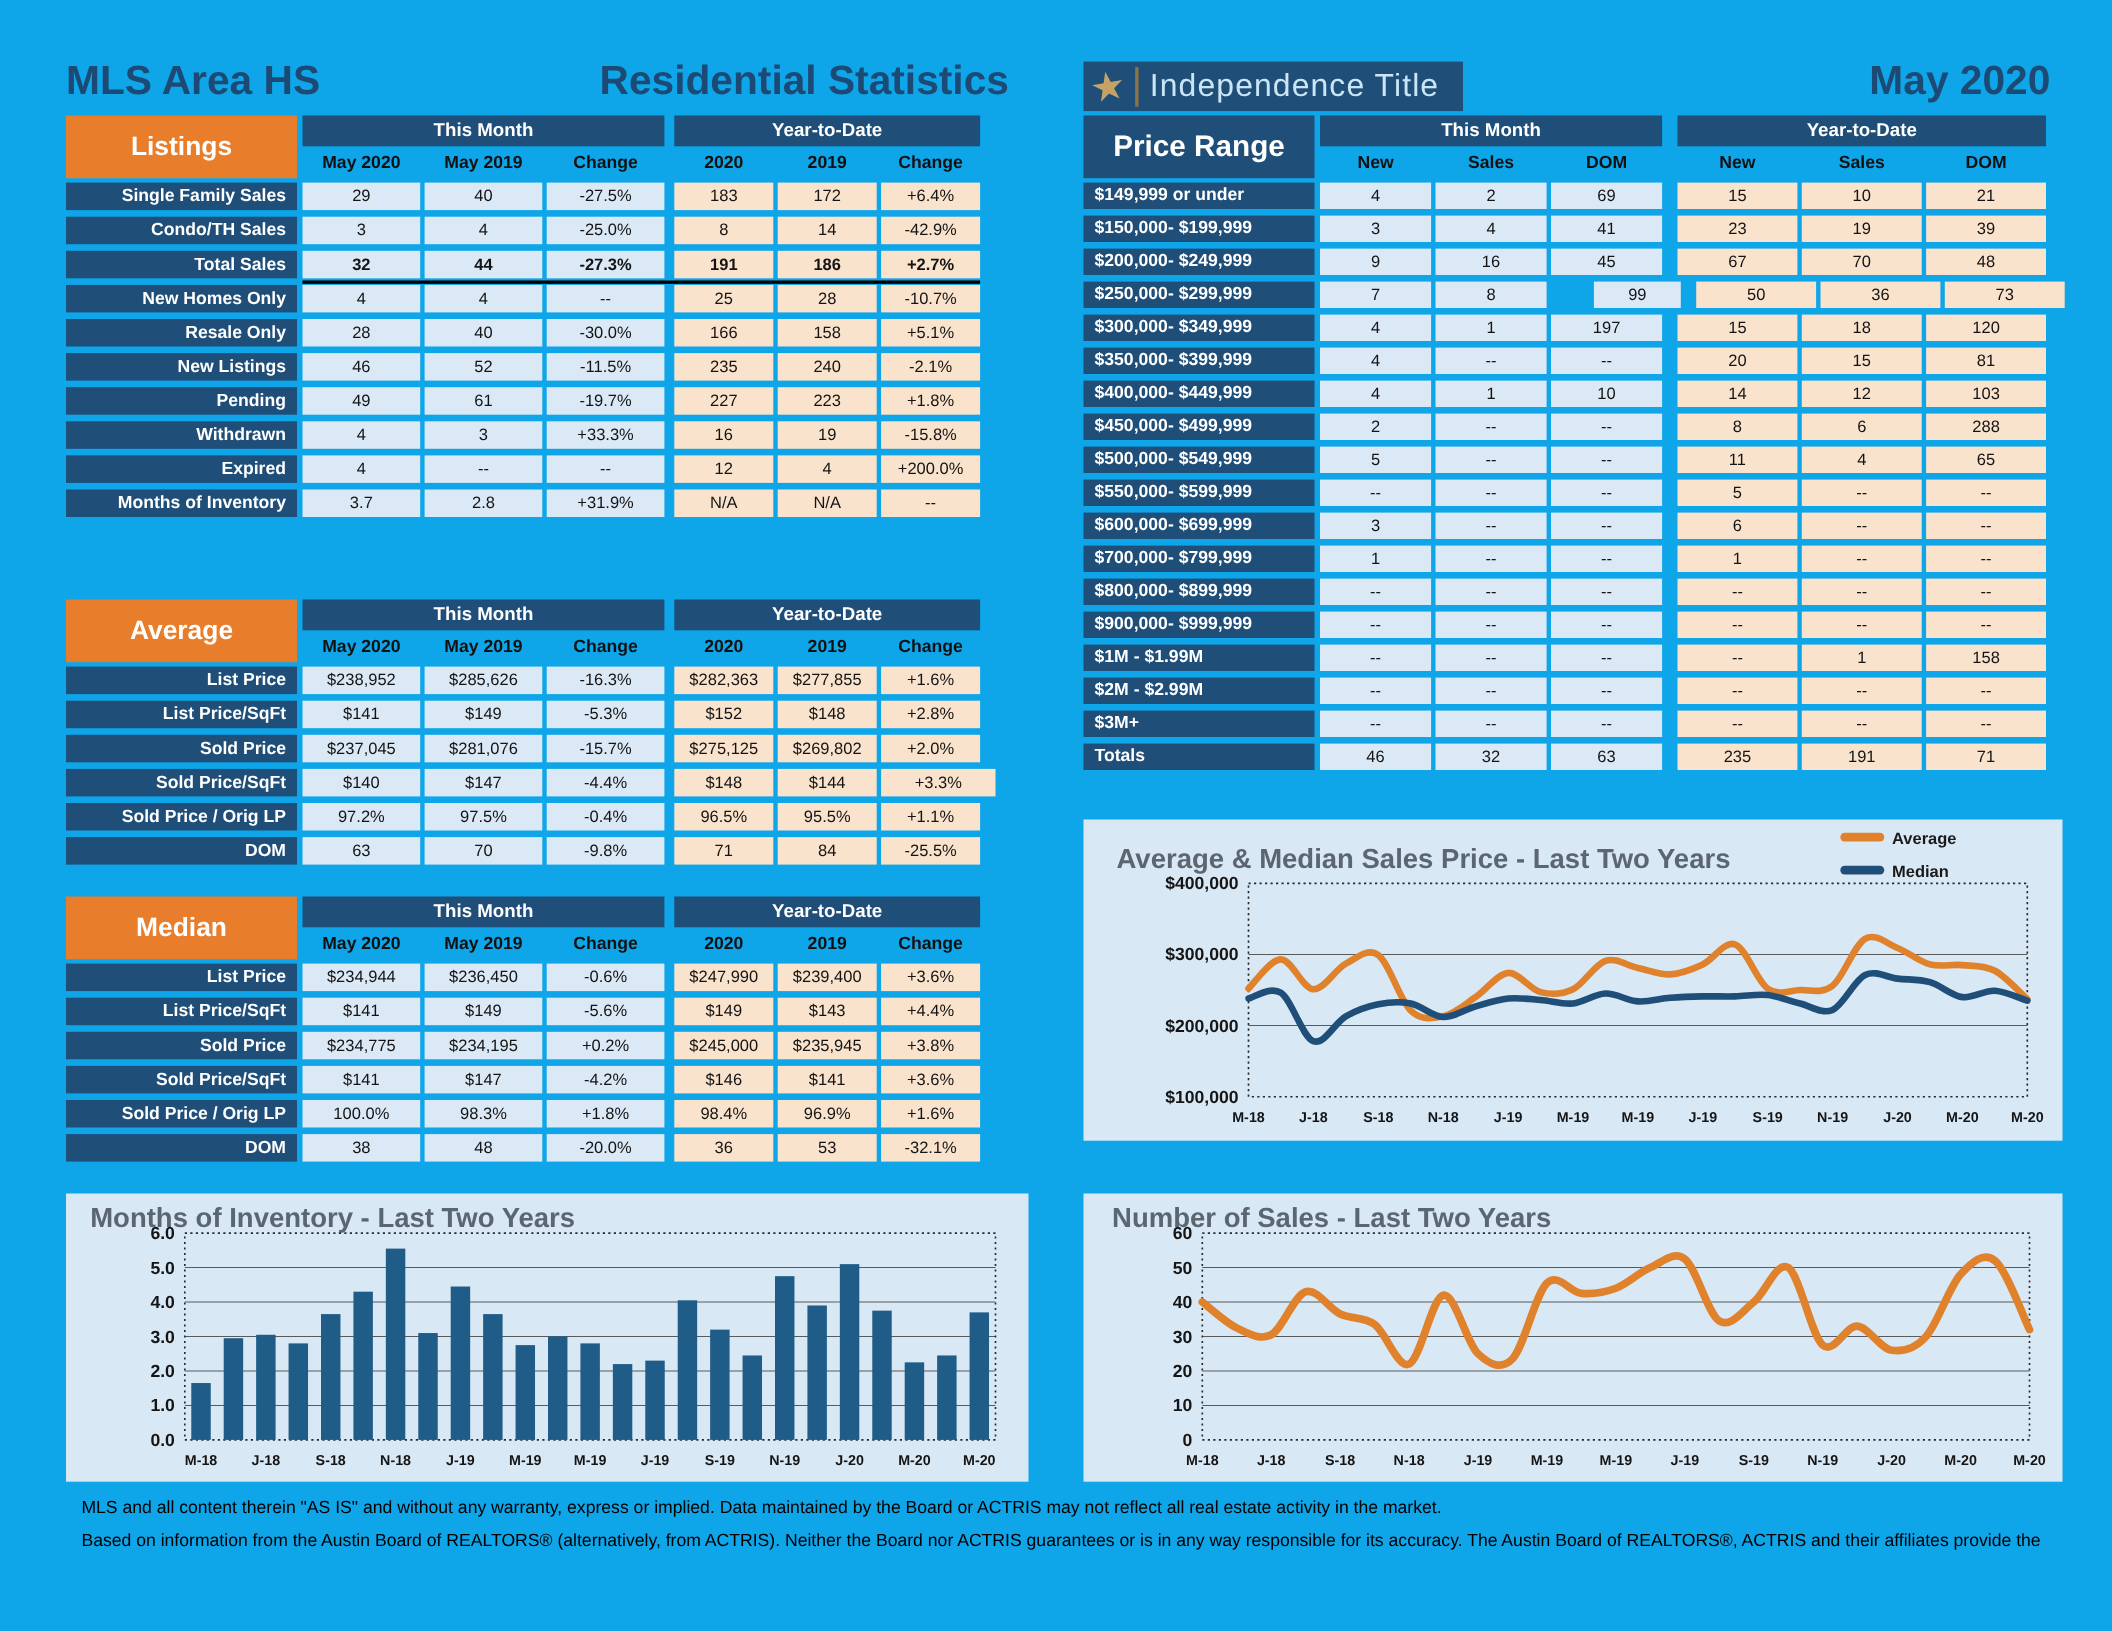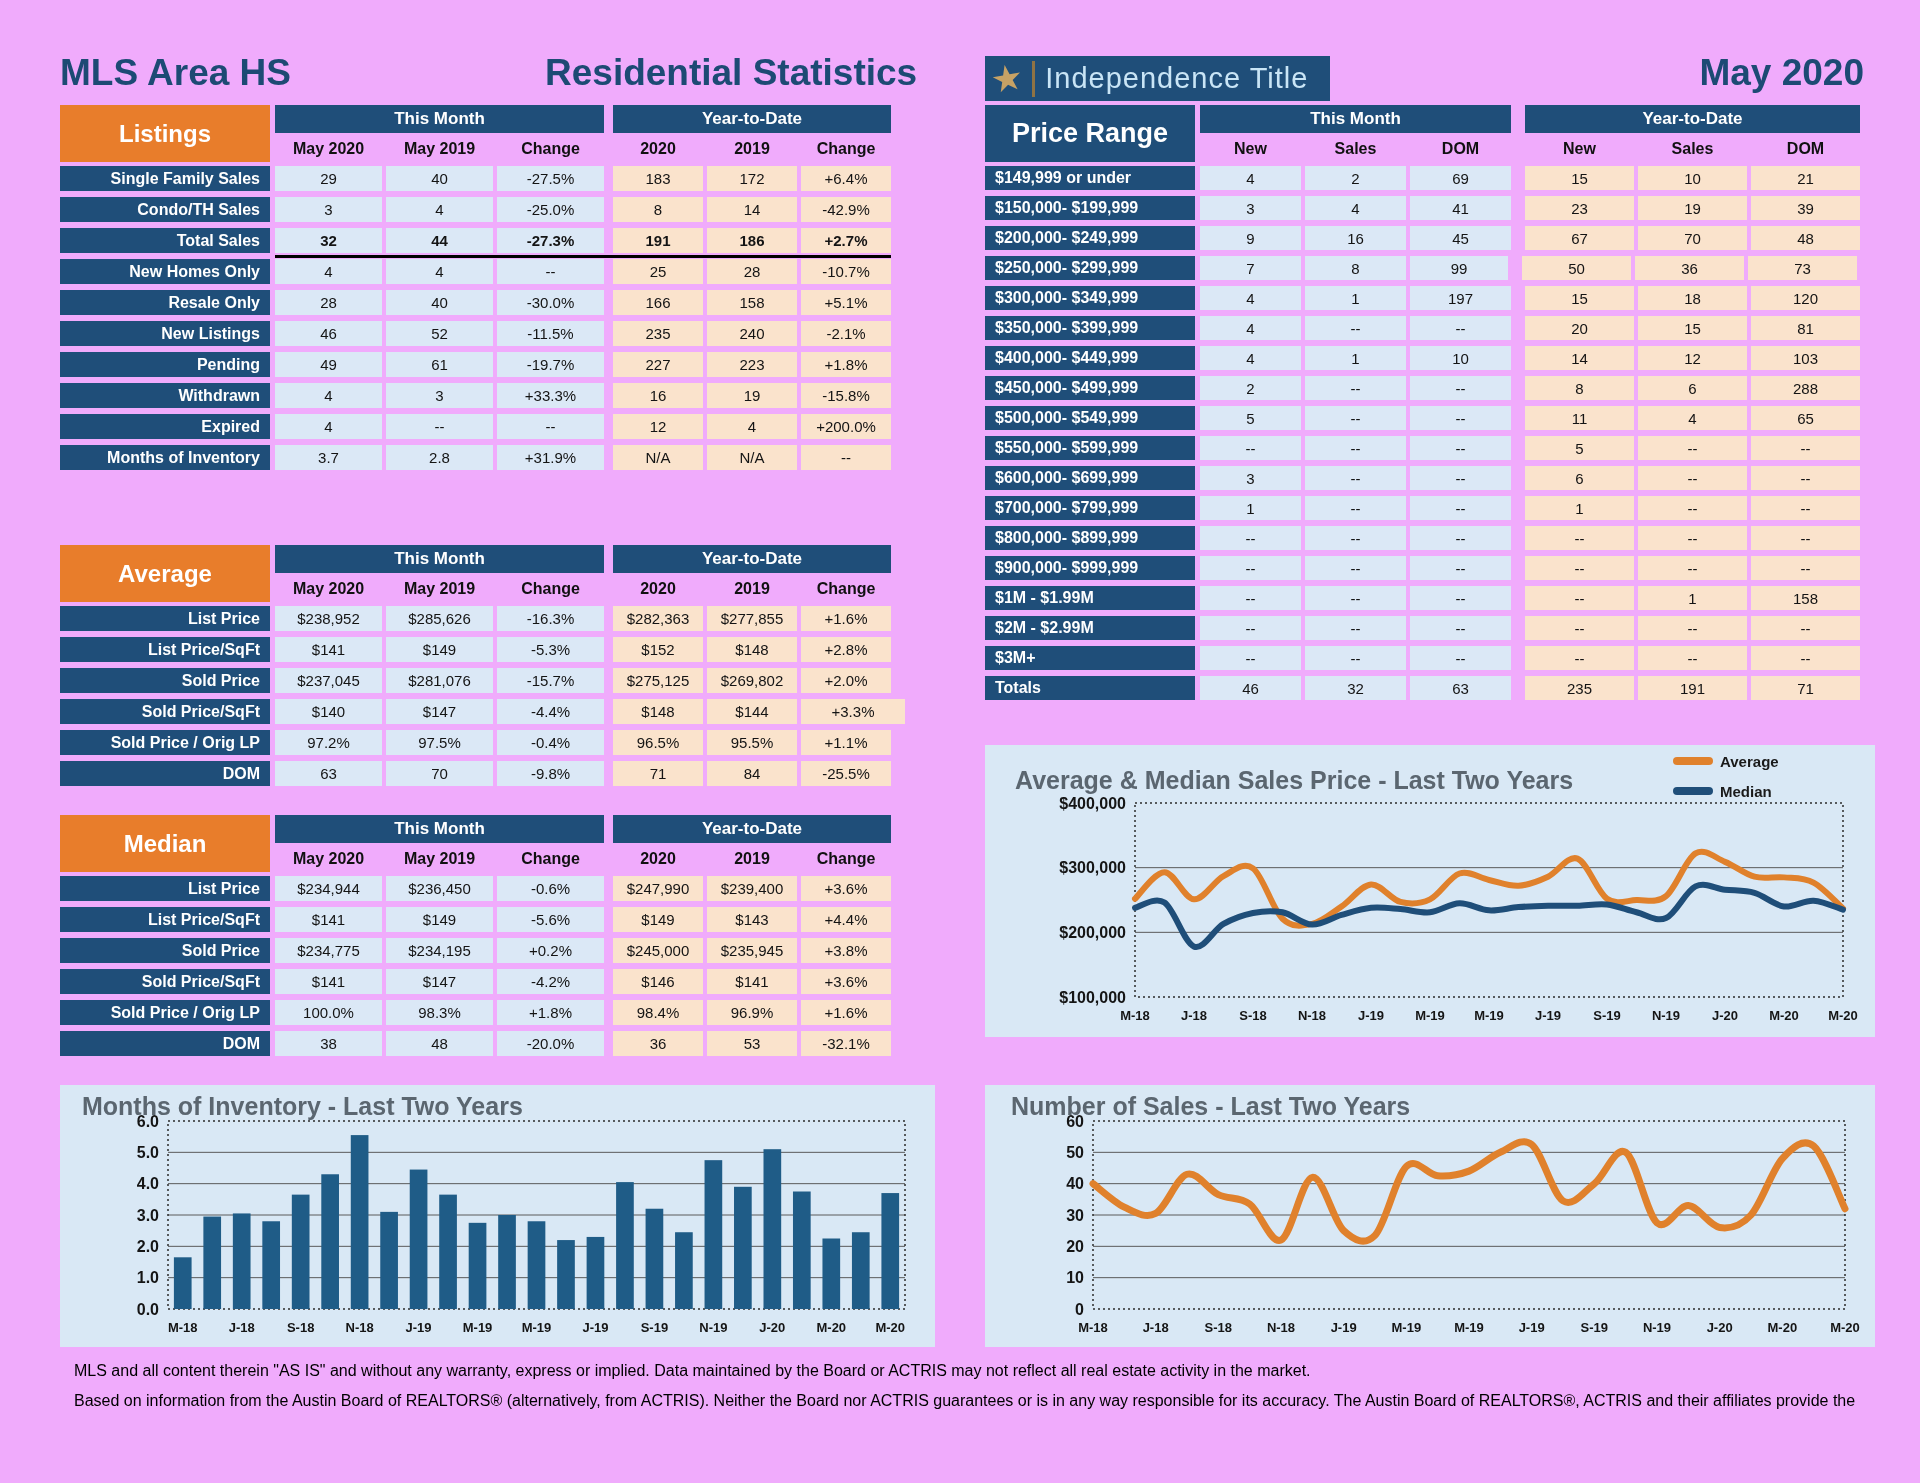--- a/index.html
+++ b/index.html
@@ -1,17 +1,17 @@
 <!DOCTYPE html>
 <html><head>
 <meta charset="utf-8">
 <style>
   *{box-sizing:border-box}
   html,body{margin:0;padding:0;background:#ffffff;font-family:"Liberation Sans",sans-serif}
-  .page{position:relative;width:1920px;height:1483px;background:#f0abfc;overflow:hidden}
+  .page{position:relative;width:1920px;height:1483px;background:#0ea5e9;overflow:hidden}
 
   
   .hdr{position:absolute;top:52px;font-size:37px;font-weight:bold;color:#1D4A74;white-space:nowrap}
   .hdr.area{left:60px}
   .hdr.report{left:545px}
   .hdr.date{right:56px}
   .logo{position:absolute;left:985px;top:56px;width:345px;height:45px;background:#1F4E79;display:flex;align-items:center}
   .logo .star{font-size:36px;color:#C7A265;line-height:1;margin-left:6px;transform:rotate(-10deg)}
   .logo .lsep{width:3px;height:36px;background:#8F7344;margin:0 10px 0 9px}
   .logo .ltext{font-size:29px;color:#C9E5F6;letter-spacing:1px;font-weight:400}
@@ -359,21 +359,21 @@
         <div class="cell cell-a" style="width: 101px; margin-right: 4px;">16</div>
         <div class="cell cell-a" style="width: 101px; margin-right: 14px;">45</div>
         <div class="cell cell-b" style="width: 109px; margin-right: 4px;">67</div>
         <div class="cell cell-b" style="width: 109px; margin-right: 4px;">70</div>
         <div class="cell cell-b" style="width: 109px; margin-right: 0px;">48</div>
       </div>
       <div class="trow" style="height: 24px; margin-bottom: 6px;">
         <div class="row-label" style="width: 210px; margin-right: 5px;">$250,000- $299,999</div>
         <div class="cell cell-a" style="width: 101px; margin-right: 4px;">7</div>
         <div class="cell cell-a" style="width: 101px; margin-right: 4px;">8</div>
-        <div class="cell cell-a" style="width: 98px; margin-right: 14px;">99</div>
+        <div class="cell cell-a" style="width: 79px; margin-right: 14px; margin-left: 39px;">99</div>
         <div class="cell cell-b" style="width: 109px; margin-right: 4px;">50</div>
         <div class="cell cell-b" style="width: 109px; margin-right: 4px;">36</div>
         <div class="cell cell-b" style="width: 109px; margin-right: 0px;">73</div>
       </div>
       <div class="trow" style="height: 24px; margin-bottom: 6px;">
         <div class="row-label" style="width: 210px; margin-right: 5px;">$300,000- $349,999</div>
         <div class="cell cell-a" style="width: 101px; margin-right: 4px;">4</div>
         <div class="cell cell-a" style="width: 101px; margin-right: 4px;">1</div>
         <div class="cell cell-a" style="width: 101px; margin-right: 14px;">197</div>
         <div class="cell cell-b" style="width: 109px; margin-right: 4px;">15</div>

